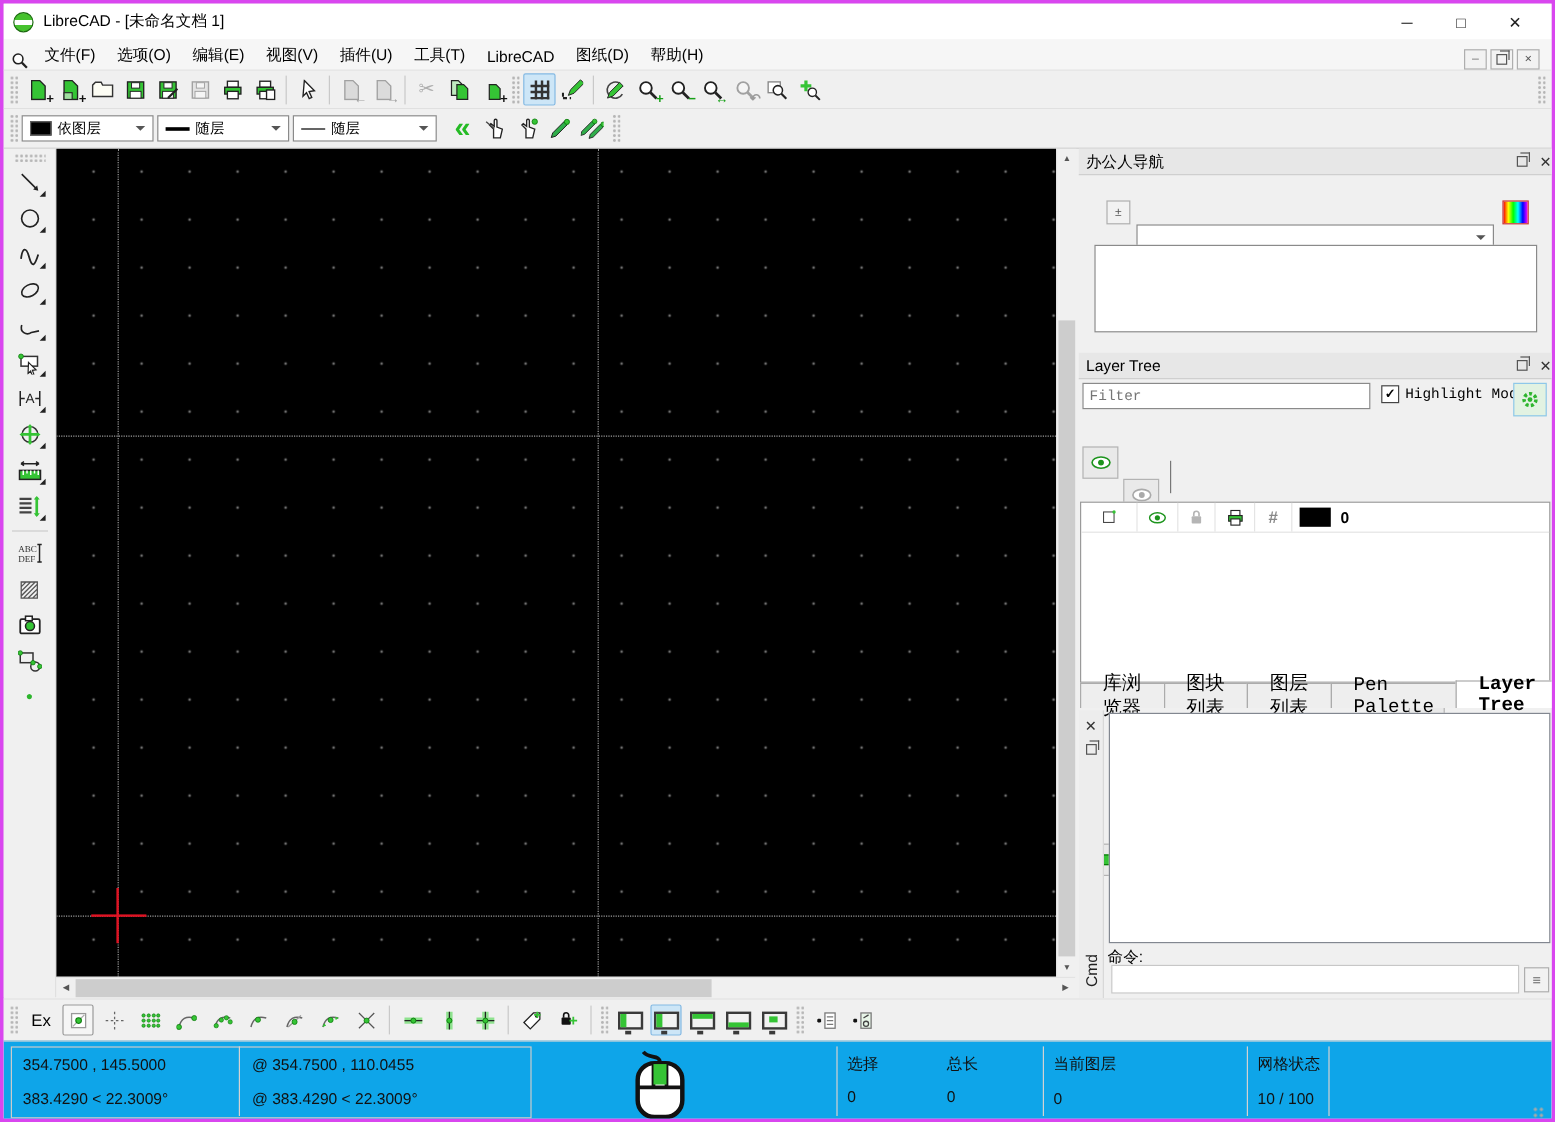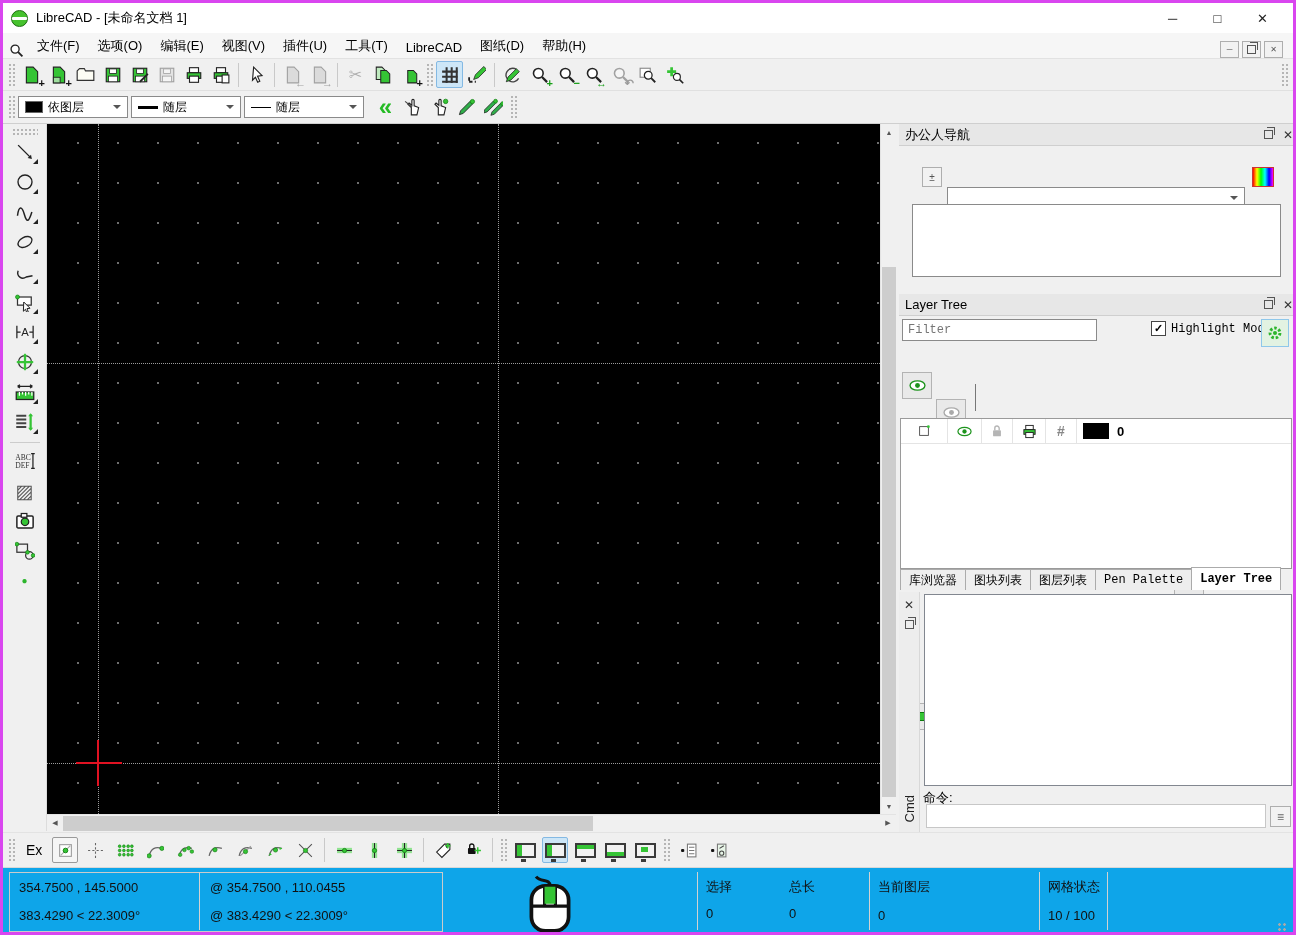--- a/index.html
+++ b/index.html
@@ -60,21 +60,21 @@
   
   .rightpanel{position:absolute;left:896px;top:0;width:400px;height:708px;background:#f0f0f0}
   .dock-title{height:21px;background:#e7e7e7;border-bottom:1px solid #cfcfcf;display:flex;align-items:center;padding:0 6px;font-size:13px}
   .dt-btns{margin-left:auto;display:flex;gap:10px;align-items:center}
   .dt-x{font-size:12px;color:#333}
   .inputbox{background:#fff;border:1px solid #8a8a8a;box-sizing:border-box;font-family:"Liberation Mono",monospace;font-size:12px;padding:2px 5px;outline:none}
   .lb{width:30px;height:27px;background:#e9e9e9;border:1px solid #b3b3b3;display:flex;align-items:center;justify-content:center;position:relative;box-sizing:border-box}
   .lb.pressed{background:#cde6f7;border-color:#84b9e3}
   .checkbox{width:13px;height:13px;border:1px solid #444;background:#fff;display:flex;align-items:center;justify-content:center;font-size:11px;font-weight:bold}
   .tabbar{position:absolute;left:0;height:22px;display:flex;align-items:flex-end}
-  .tab{height:20px;padding:0 8px;display:flex;align-items:center;background:#eeeeee;border:1px solid #ababab;border-bottom:none;margin-right:-1px;font-family:"Liberation Mono",monospace;font-size:12px}
+  .tab{height:20px;padding:0 18px;display:flex;align-items:center;background:#eeeeee;border:1px solid #ababab;border-bottom:none;margin-right:-1px;font-family:"Liberation Mono",monospace;font-size:16px}
   .tab.active{background:#fff;height:22px;font-weight:bold}
   .cmdstrip{position:absolute;left:0;top:0;width:21px;height:100%;background:#ededed;border-right:1px solid #d8d8d8;display:flex;flex-direction:column;align-items:center;padding-top:6px;box-sizing:border-box}
   .cmd-vert{margin-top:auto;margin-bottom:10px;writing-mode:vertical-rl;transform:rotate(180deg);font-size:13px;color:#222}
   .gearbtn{width:26px;height:26px;border:1px solid #8fc7ea;background:#e2f2e2;display:flex;align-items:center;justify-content:center}
   
   .snapbar{position:absolute;left:0;top:829px;width:100%;height:35px;background:#f0f0f0;border-top:1px solid #e3e3e3;display:flex;align-items:center;padding:0 2px;box-sizing:border-box}
   .snapbar .b{width:26px;height:26px;margin:0 2px}
   .latched{border:1px solid #9a9a9a;background:#f5f5f5}
   .mon{position:relative;width:17px;height:11px;border:2px solid #3a3a3a;background:#f2f2f2}
   .mon::before{content:"";position:absolute;left:4px;bottom:-6px;width:5px;height:3px;background:#3a3a3a}
@@ -601,21 +601,21 @@
       </div>
 
       <div class="abs" style="left:0;top:170px;width:400px;height:296px">
         <div class="dock-title">
           <span>Layer Tree</span>
           <span class="dt-btns">
             <span class="restore-ico"></span>
             <span class="dt-x">✕</span>
           </span>
         </div>
-        <input class="abs inputbox" style="left: 3px; top: 25px; width: 195px; height: 22px;" placeholder="Filter">
+        <input class="abs inputbox" style="left: 3px; top: 25px; width: 240px; height: 22px;" placeholder="Filter">
         <span class="abs flex" style="left:252px;top:27px;gap:5px">
           <span class="checkbox">✓</span>
           <span style="font-family:'Liberation Mono',monospace">Highlight Mode</span>
         </span>
         <span class="abs gearbtn" style="left:362px;top:25px">
             <span style="color:#2db52d">
               <svg width="18" height="18" viewBox="0 0 16 16">
                 <use href="#s-gear"></use>
               </svg>
             </span>

